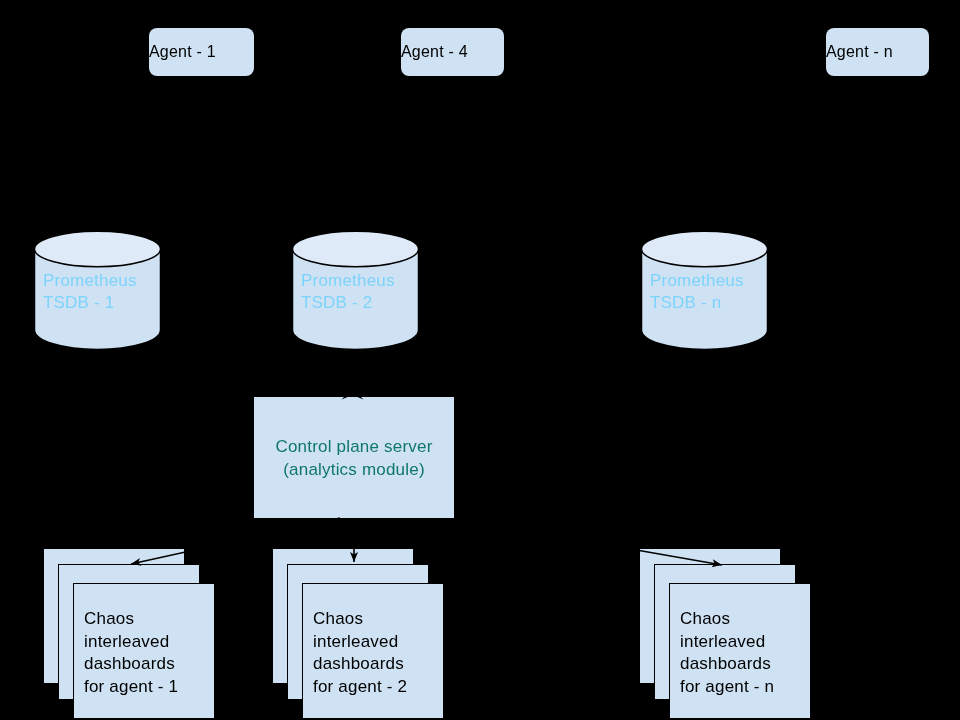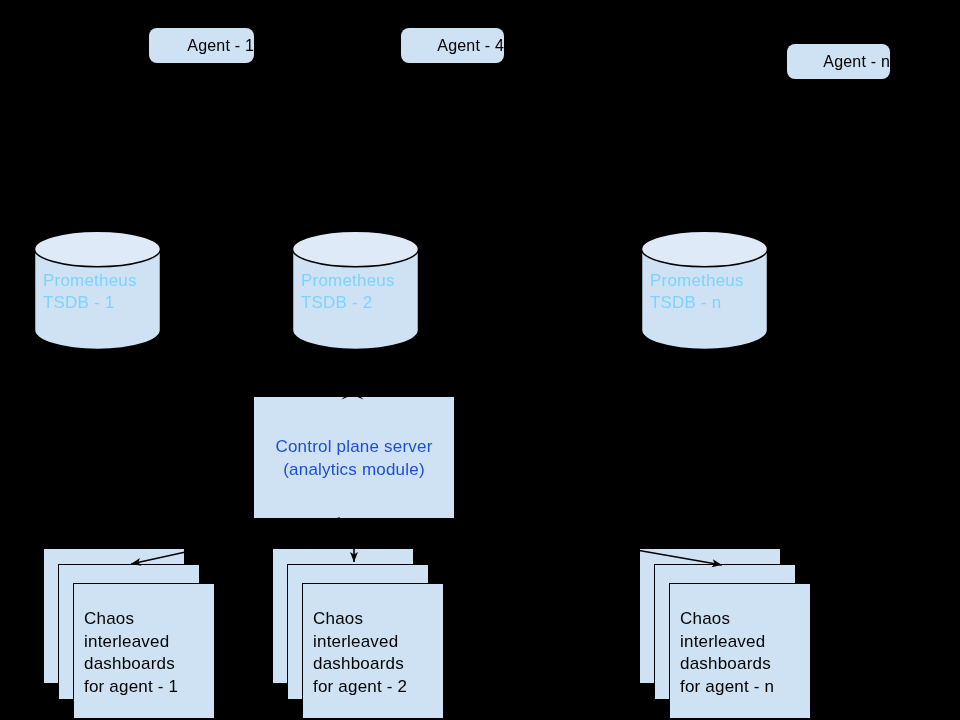--- a/index.html
+++ b/index.html
@@ -12,26 +12,26 @@
     position: relative;
     width: 960px;
     height: 720px;
     background: #000000;
     overflow: hidden;
   }
   
   .agent {
     position: absolute;
     top: 28px;
-    height: 35px;
+    height: 48px;
     background: #cfe2f3;
     border-radius: 8px;
     display: flex;
     align-items: center;
-    justify-content: flex-end;
+    justify-content: flex-start;
     color: #000;
     font-size: 16px;
     letter-spacing: 0.2px;
   }
   
   .cyl {
     position: absolute;
     top: 230px;
     width: 129px;
     height: 121px;
@@ -52,21 +52,21 @@
     position: absolute;
     left: 254px;
     top: 397px;
     width: 200px;
     height: 121px;
     background: #cfe2f3;
     display: flex;
     align-items: center;
     justify-content: center;
     text-align: center;
-    color: #1d4ed8;
+    color: #0f766e;
     font-size: 17px;
     line-height: 23px;
     white-space: pre-line;
     letter-spacing: 0.2px;
   }
   
   .stack {
     position: absolute;
     width: 172px;
     height: 172px;
@@ -104,21 +104,21 @@
 <body>
 
 <div class="canvas">
 
   <div class="agent" style="left:149px; width:105px;">
     <span>Agent - 1</span>
   </div>
   <div class="agent" style="left:401px; width:103px;">
     <span>Agent - 4</span>
   </div>
-  <div class="agent" style="left:787px; width:103px;margin-top:16px;">
+  <div class="agent" style="left:826px; width:103px;">
     <span>Agent - n</span>
   </div>
 
   <div class="cyl" style="left:33px;">
     <svg width="129" height="121" viewBox="0 0 129 121">
       <path d="M1.5,19 L1.5,100 A63,19.5 0 0 0 127.5,100 L127.5,19 Z" fill="#cfe2f3"></path>
       <path d="M1.5,19 L1.5,100 A63,19.5 0 0 0 127.5,100 L127.5,19" fill="none" stroke="#000" stroke-width="1.5"></path>
       <ellipse cx="64.5" cy="19" rx="63" ry="17.8" fill="#dfeaf8" stroke="#000" stroke-width="1.5"></ellipse>
     </svg>
     <div class="cyl-label">Prometheus

